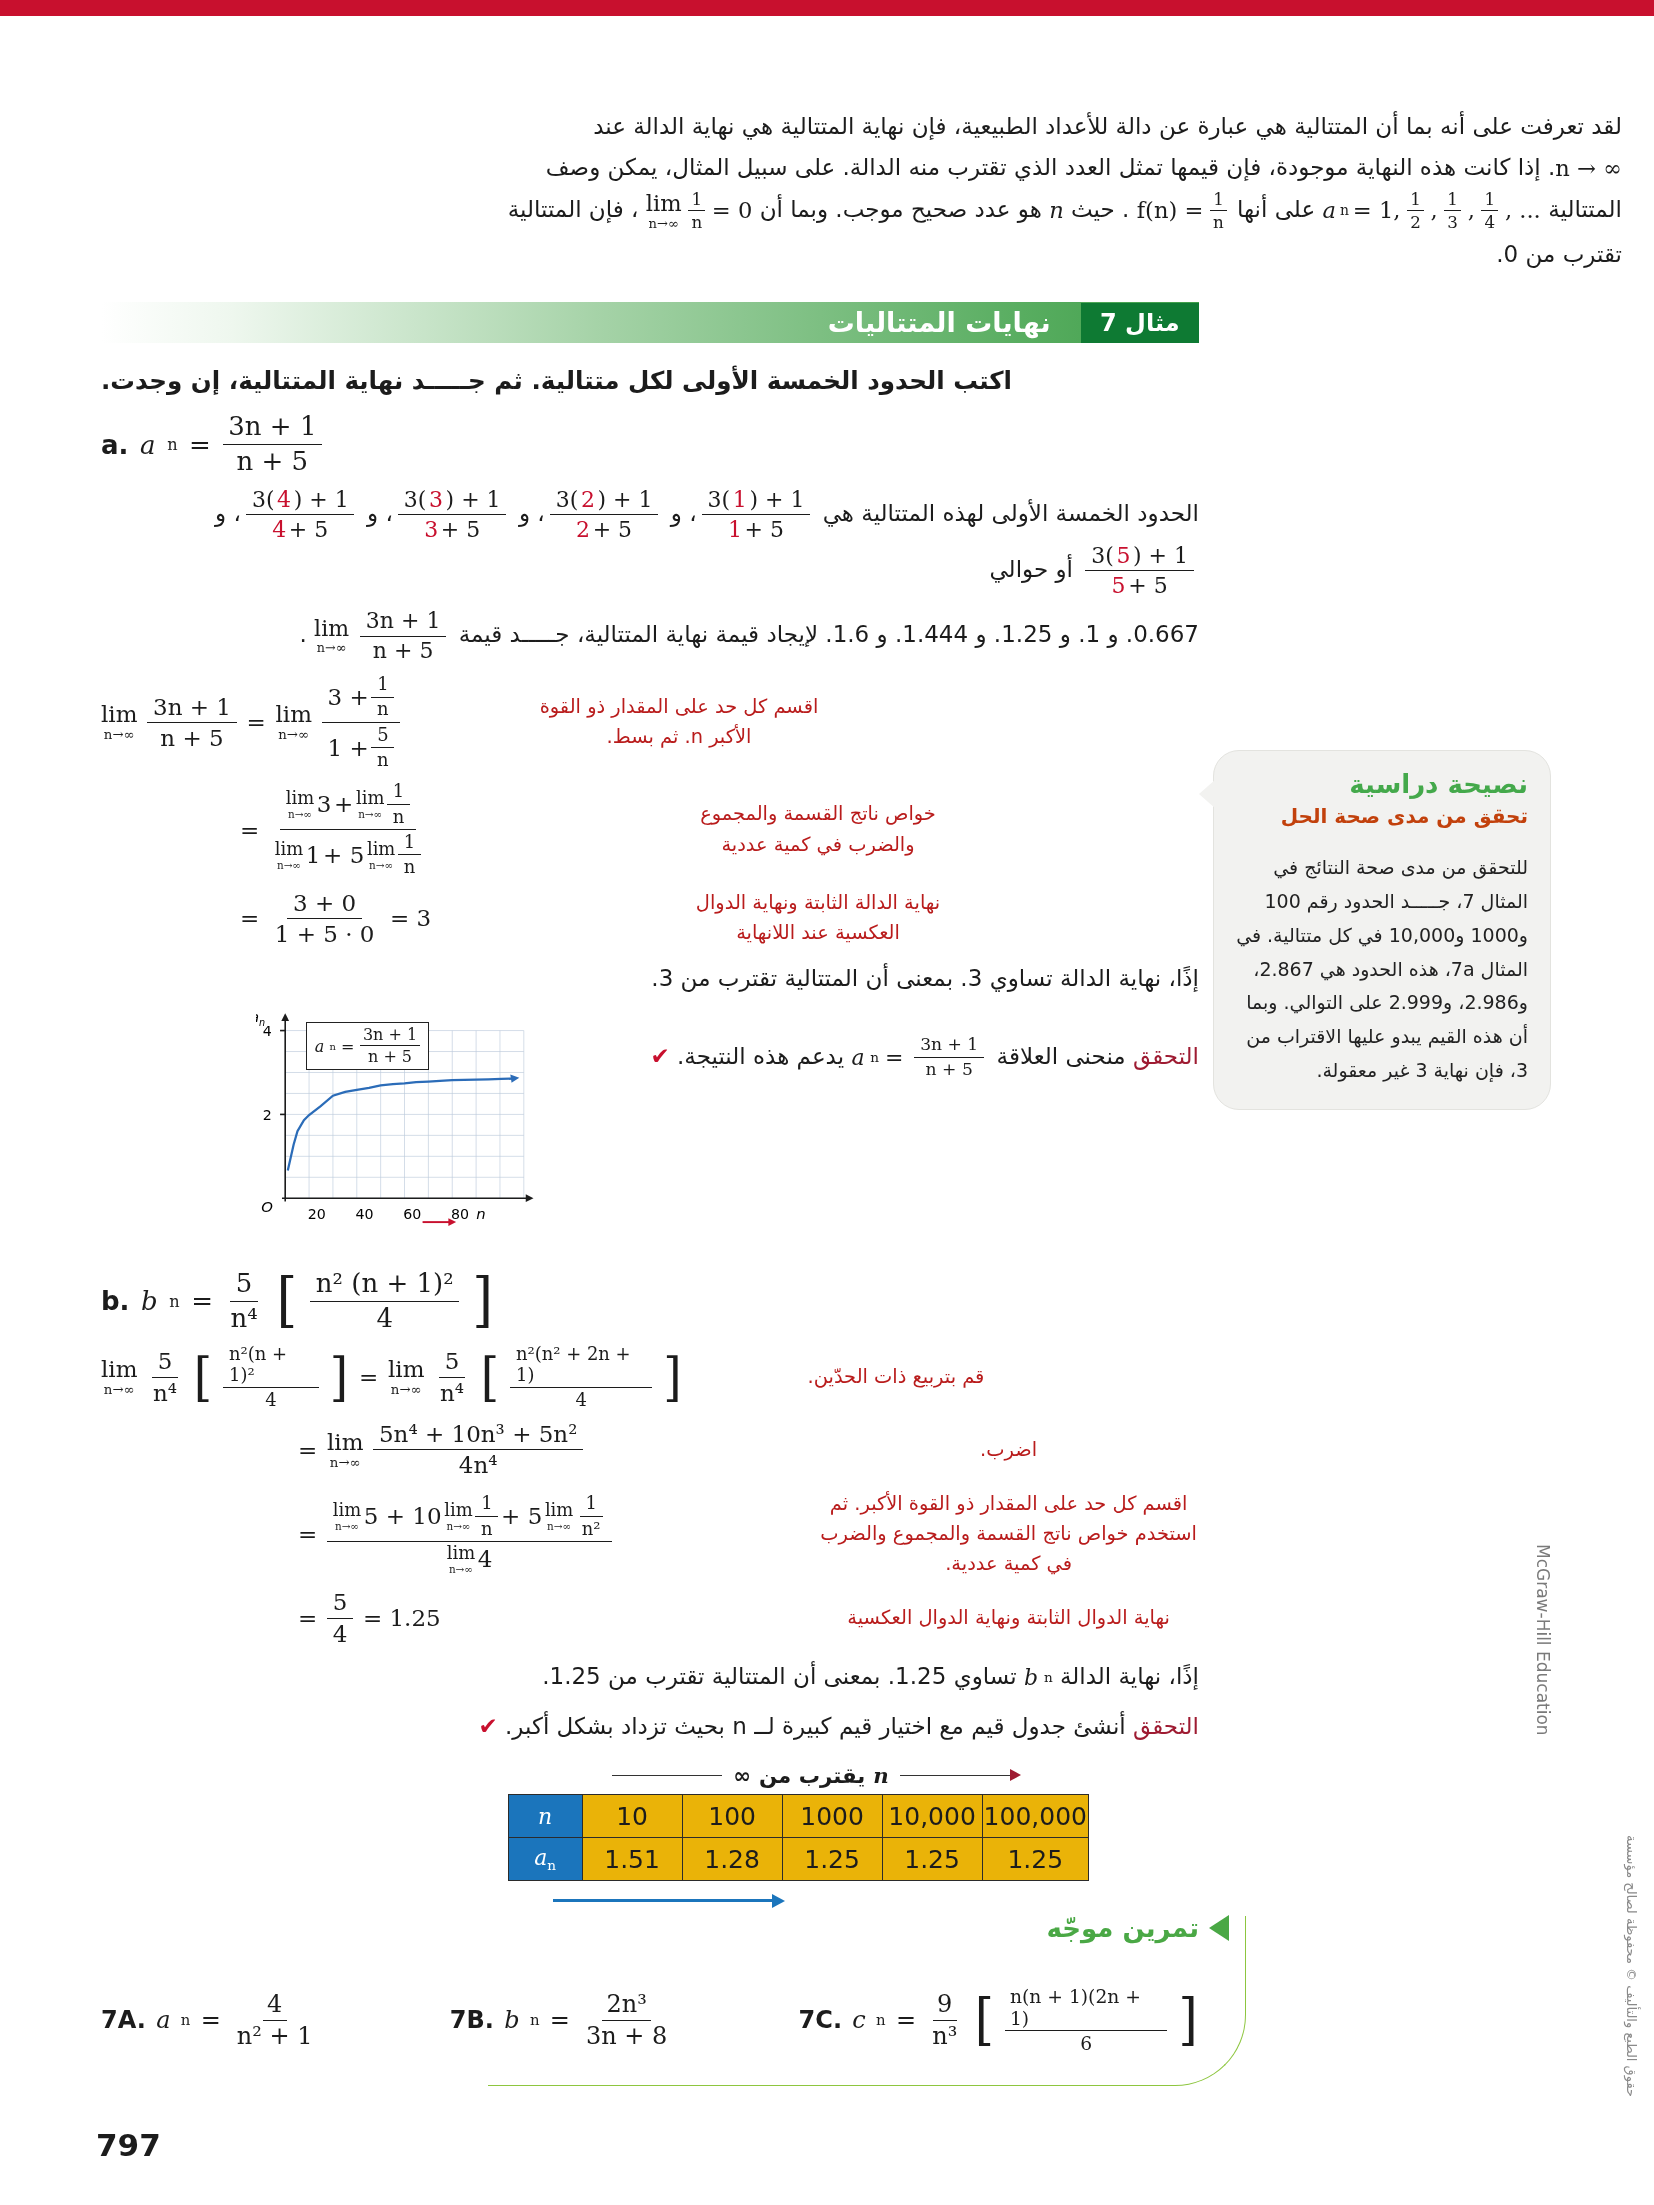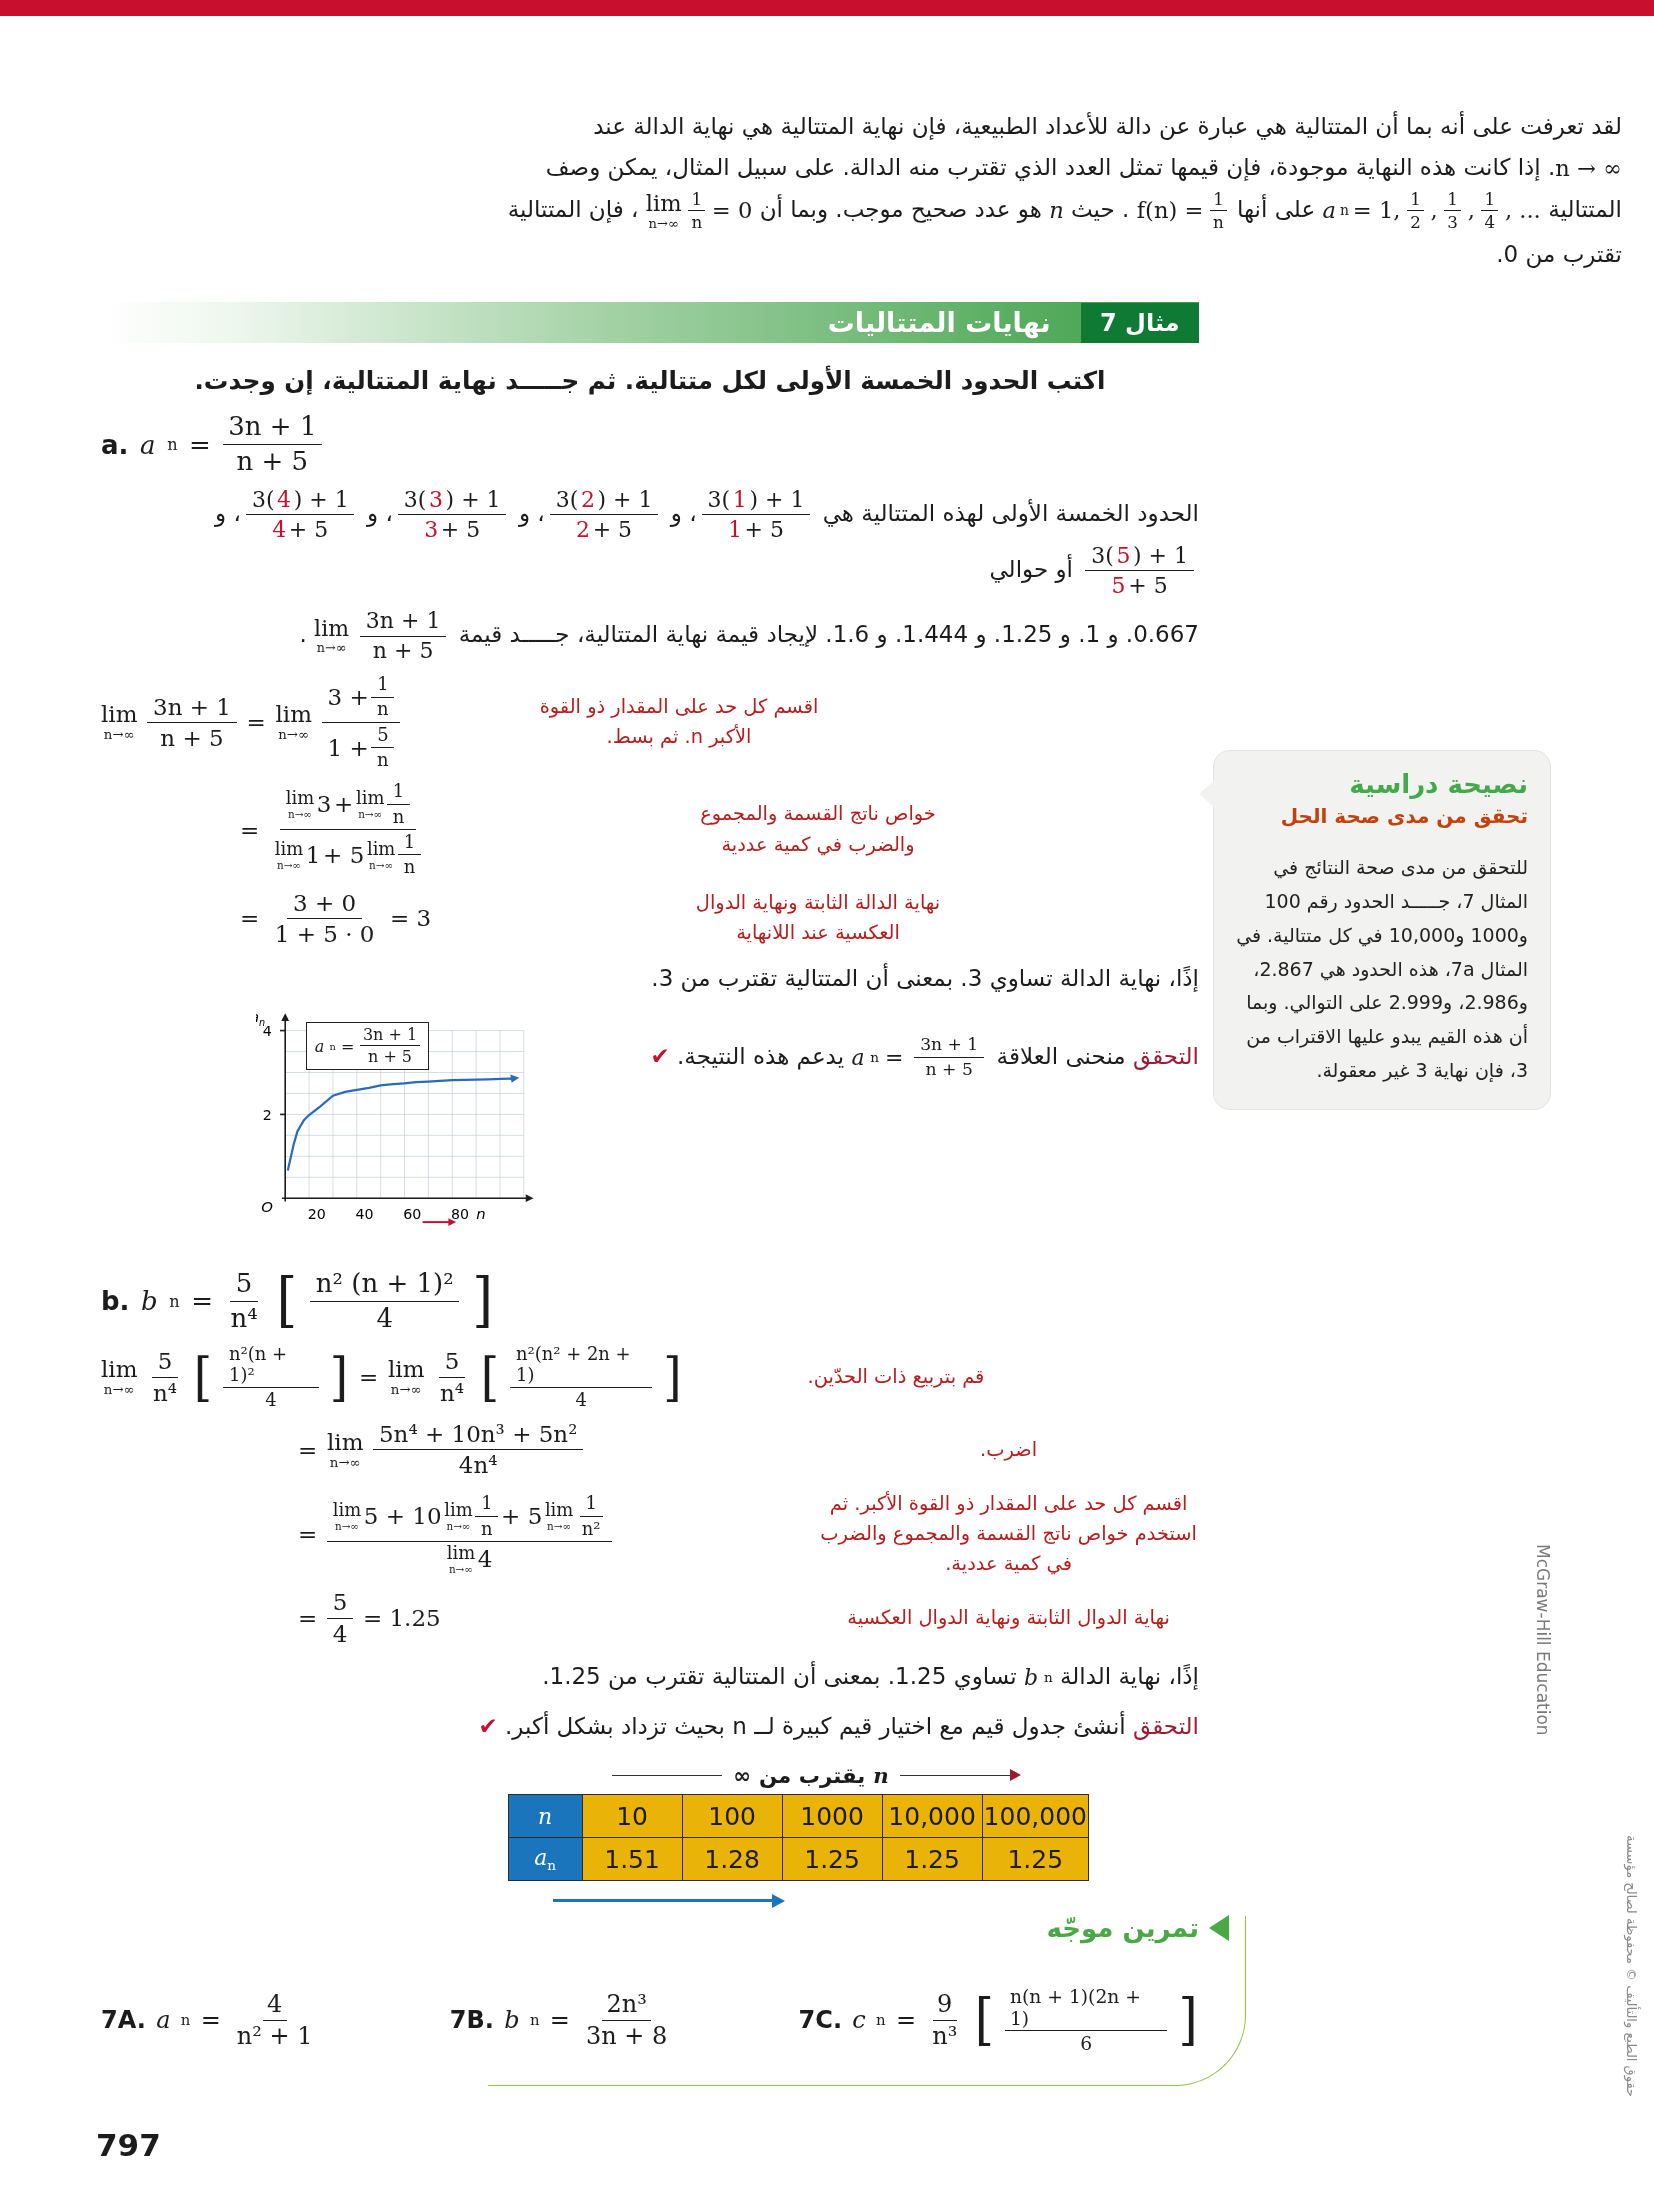--- a/index.html
+++ b/index.html
@@ -35,21 +35,21 @@
   .intro .frac>.num{border-bottom-width:1.3px;padding:0 3.2px 0.6px}
   .intro .frac{font-size:0.74em}
   .intro .mrun{gap:3.9px;font-size:22.6px}
 
   
   .example{width:1098px;margin-left:auto;margin-right:423px;direction:rtl}
   .exbar{margin-top:29px;height:41px;display:flex;direction:rtl;align-items:center;gap:30px;
          background:linear-gradient(to left,#3f9e4a 0%,#58ad60 16%,#a6d3a8 55%,#eef7ee 88%,#ffffff 100%)}
   .exbadge{background:#0e7a33;color:#fff;font-weight:bold;font-size:24px;padding:5.8px 19.4px;margin-right:0}
   .extitle{color:#fff;font-weight:bold;font-size:27px}
-  .directive{margin-top:23px;font-size:24.6px;font-weight:bold;text-align:center}
+  .directive{margin-top:23px;font-size:24.6px;font-weight:bold;text-align:left}
 
   .part-head{direction:ltr;display:flex;align-items:center;gap:11.6px;font-size:26px;margin-top:17px;justify-content:flex-start}
   .plabel{font-weight:bold;font-family:"DejaVu Sans",sans-serif}
 
   .rtl-line{font-size:23px;text-align:right;margin-top:10.3px;line-height:1.7}
   .rtl-line .mrun{font-size:22px}
   .rtl-line .frac{margin:0 5.2px}
 
   .eqrow{display:flex;direction:ltr;align-items:center;margin-top:10.3px}
   .eq{display:flex;direction:ltr;align-items:center;gap:9.7px;font-size:23px;
@@ -69,21 +69,21 @@
   .graph-row{display:flex;direction:rtl;align-items:flex-start;margin-top:10.3px}
   .check-col{flex:1;padding-top:17px}
   .graph-wrap{width:288px;margin-left:155px;position:relative;flex:0 0 auto}
   .graph-eqbox{position:absolute;left:50px;top:14.2px;background:#fff;border:1.3px solid #222;
                padding:2.6px 7.8px;display:flex;direction:ltr;align-items:center;gap:5.2px;font-size:16px;
                font-family:"DejaVu Serif",serif}
   .graph-eqbox .frac>.num{border-bottom-width:1.3px;padding:0 3.2px 0.6px}
 
   
   .tip{position:absolute;left:1213px;top:750px;width:292px;background:#f2f2f0;border:0.6px solid #e3e3df;
-       border-radius:17px;padding:18px 22px 20.7px;direction:rtl;text-align:right}
+       border-radius:26px;padding:18px 22px 20.7px;direction:rtl;text-align:right}
   .tip::before{content:"";position:absolute;left:-30px;top:28.4px;width:0;height:0;
        border:15.5px solid transparent;border-right:17px solid #f2f2f0}
   .tip-title{color:#44a94b;font-weight:bold;font-size:26px;margin-bottom:5.2px}
   .tip-sub{color:#c2410c;font-weight:bold;font-size:20px;margin-bottom:23px}
   .tip-body{font-size:19px;line-height:1.78;color:#222}
 
   
   .tbl-arrow-label{margin-top:17px;margin-right:110px;width:556px;display:flex;direction:ltr;
                    align-items:center;justify-content:center;gap:11.6px;font-size:21.3px;font-weight:bold}
   .aline{width:110px;height:1.9px;background:#333}

